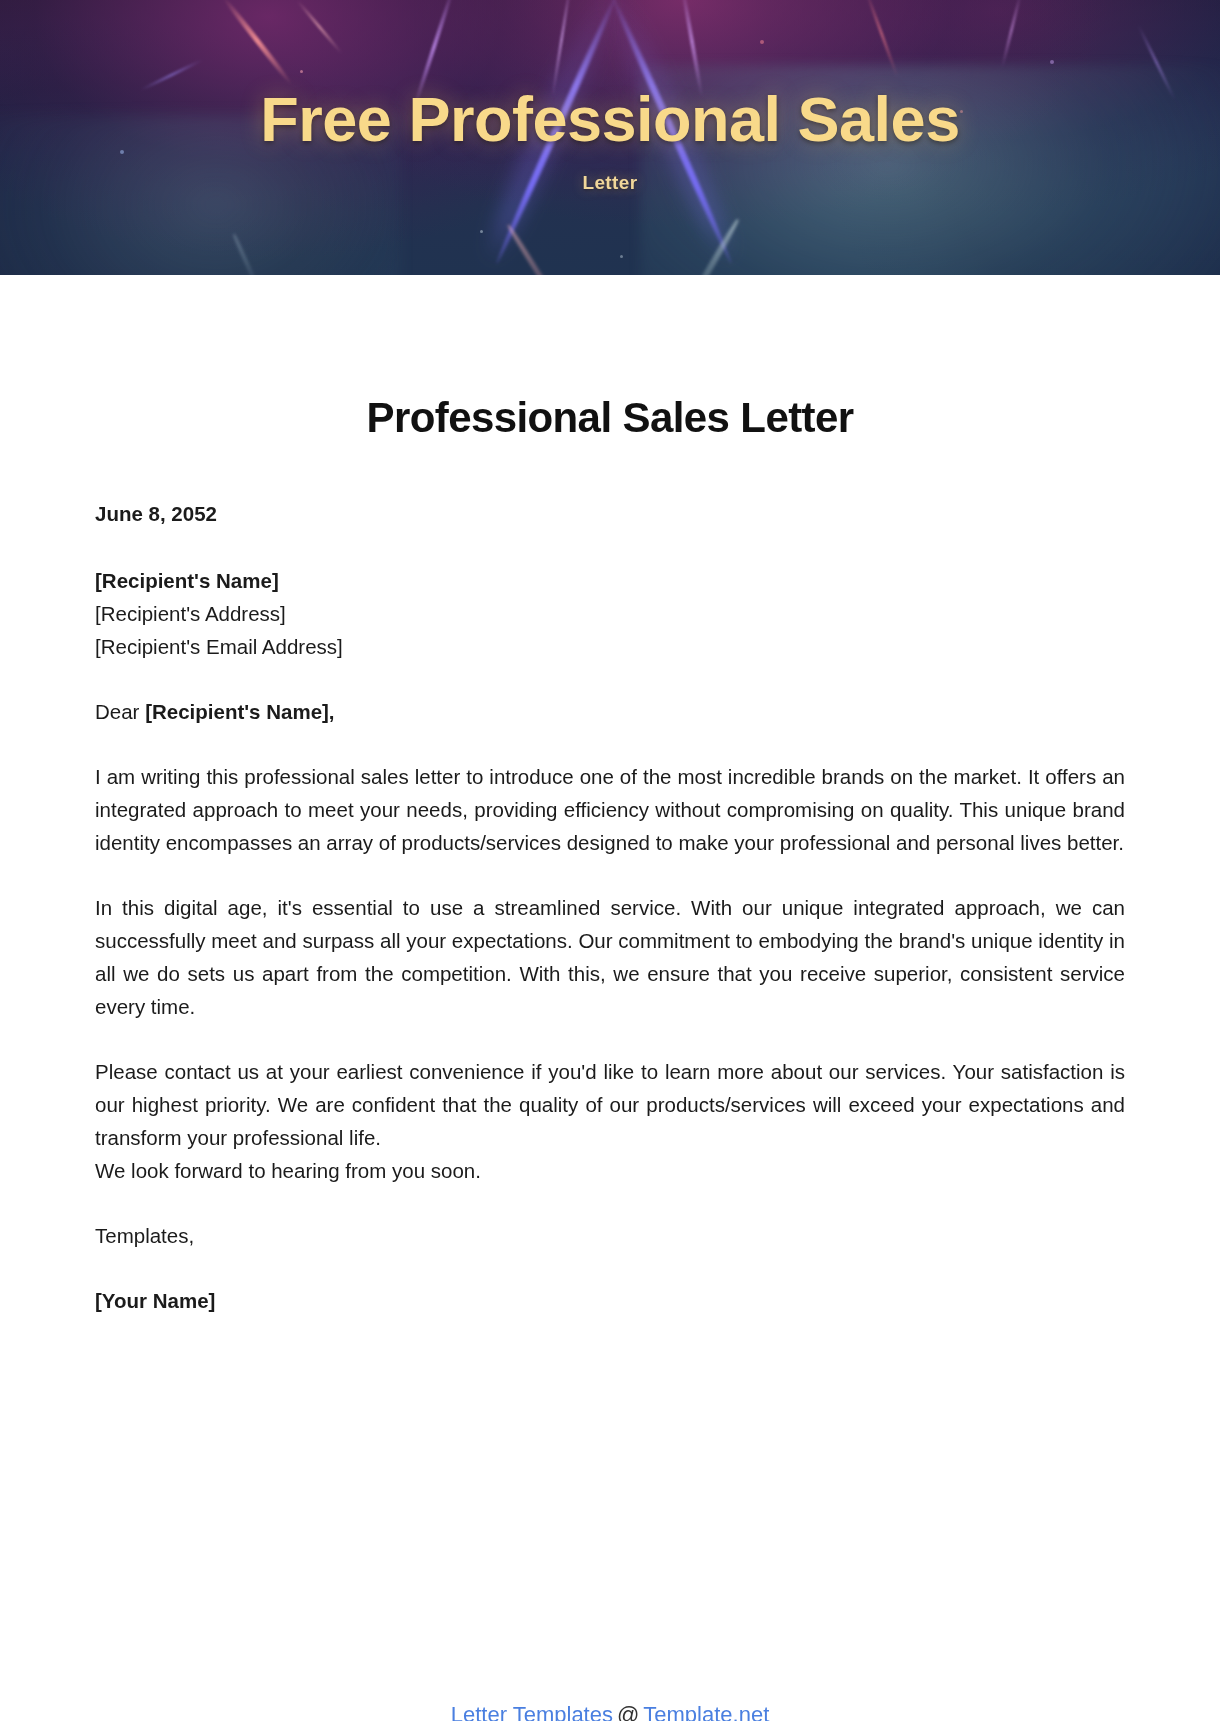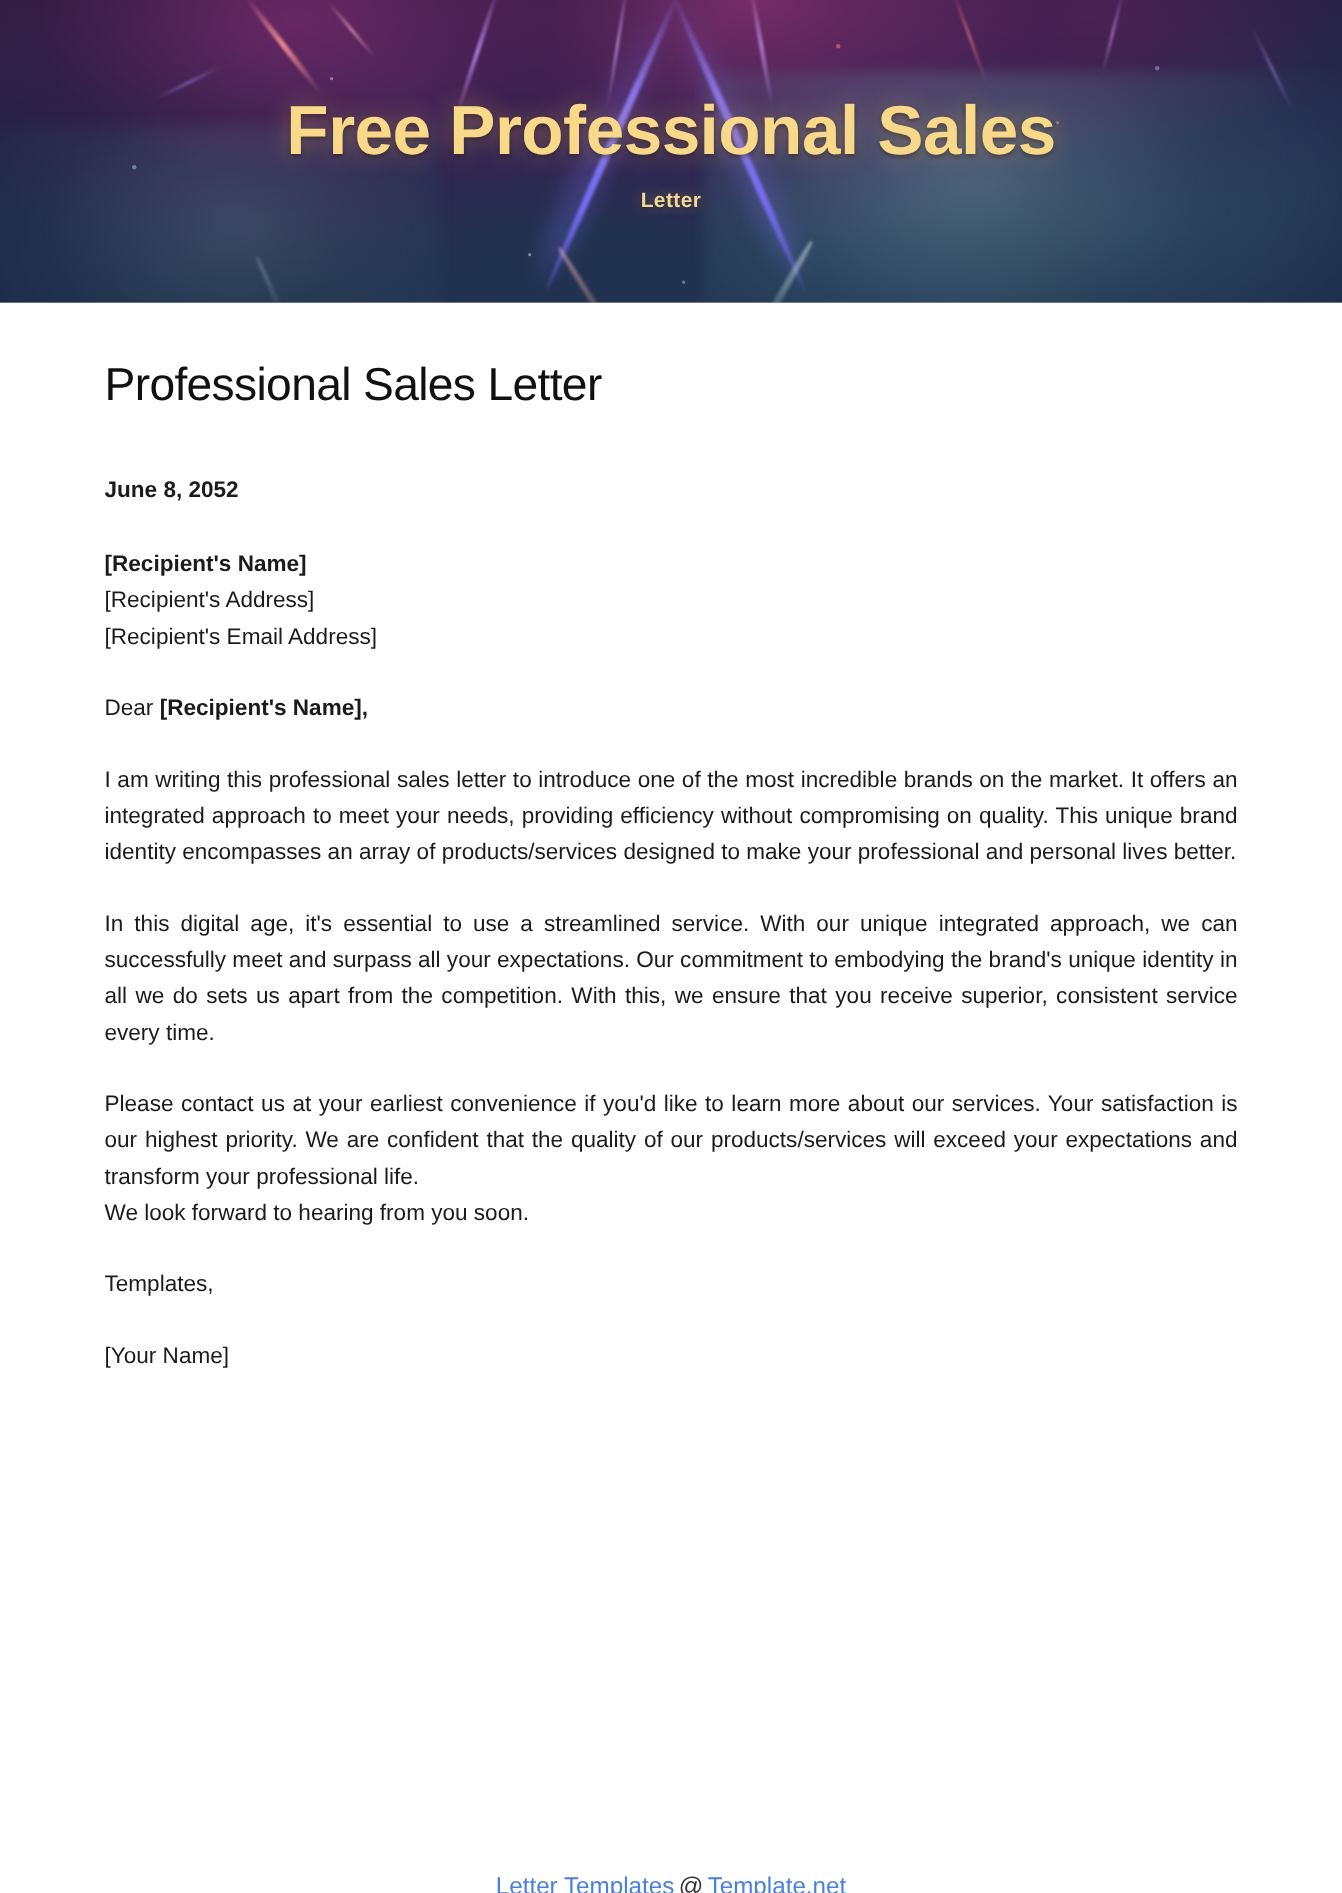--- a/index.html
+++ b/index.html
@@ -142,24 +142,25 @@
   }
 
   
   .doc {
     position:relative;
     width:1220px;
     padding:0 95px;
   }
 
   .doc-title {
-    margin-top:52px;
+    margin-top:120px;
+    text-align:center;
     font-size:42px;
     line-height:1.1;
-    font-weight:400;
+    font-weight:700;
     letter-spacing:-0.6px;
     color:#111111;
   }
 
   .letter {
     margin-top:56px;
     font-size:20.5px;
     line-height:33px;
     color:#1b1b1b;
   }
@@ -178,21 +179,21 @@
   .para {
     text-align:justify;
     text-justify:inter-word;
     margin-bottom:32px;
   }
   .para:last-of-type { margin-bottom:0; }
 
   .plain { margin-bottom:32px; }
 
   .sign-block { margin-top:0; }
-  .sign-block .nm { font-weight:400; }
+  .sign-block .nm { font-weight:700; }
 
   .sig-line { margin-top:32px; }
 
   
   .footer {
     position:absolute;
     left:0; right:0;
     top:1700px;
     text-align:center;
     font-size:22px;

